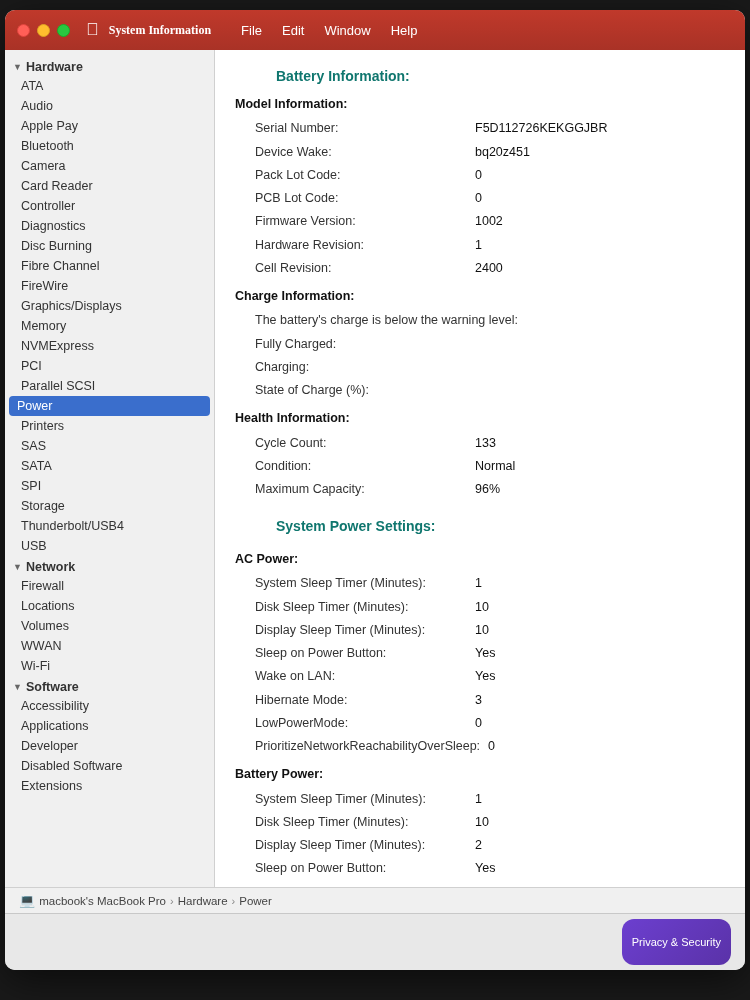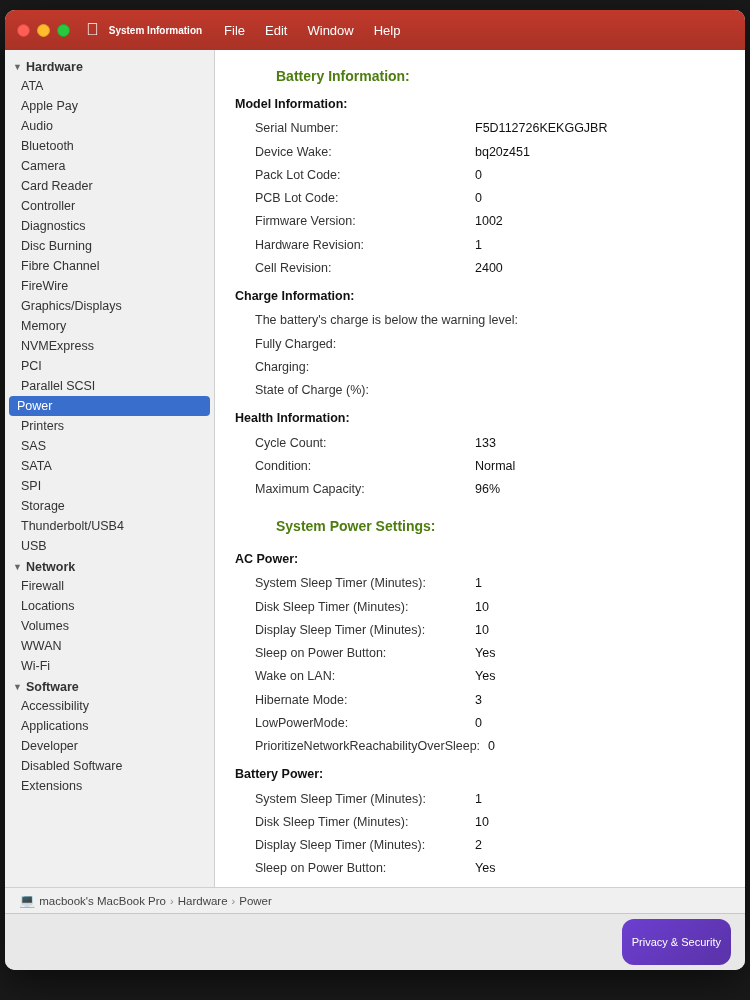--- a/index.html
+++ b/index.html
@@ -55,24 +55,25 @@
 
     .menubar {
       display: flex;
       align-items: center;
       gap: 0;
       flex: 1;
     }
 
     .menu-app-title {
       color: white;
-      font-size: 10px;
+      font-size: 12px;
       font-weight: 700;
       margin-left: 10px;
-      margin-right: 12px;
+      margin-right: 20px;
+      font-family: Liberation Serif, serif;
     }
 
     .menu-item {
       color: white;
       font-size: 13px;
       padding: 4px 10px;
       cursor: pointer;
       border-radius: 4px;
     }
 
@@ -131,21 +132,21 @@
     .content-panel {
       flex: 1;
       background: white;
       overflow-y: auto;
       padding: 18px 20px 18px 20px;
     }
 
     .section-title {
       font-size: 14px;
       font-weight: 700;
-      color: #4d7c0f;
+      color: #0f766e;
       margin-bottom: 10px;
       padding-left: 41px;
     }
 
     .info-table {
       width: 100%;
       font-size: 12.5px;
       color: #222;
       line-height: 1.7;
     }
@@ -242,22 +243,22 @@
   <div class="main-area">
 
     <div class="sidebar">
 
       <div class="sidebar-group-header">
         <span class="arrow">▼</span>
         <span>Hardware</span>
       </div>
 
       <div class="sidebar-item sidebar-child">ATA</div>
+      <div class="sidebar-item sidebar-child">Audio</div>
       <div class="sidebar-item sidebar-child">Apple Pay</div>
-      <div class="sidebar-item sidebar-child">Audio</div>
       <div class="sidebar-item sidebar-child">Bluetooth</div>
       <div class="sidebar-item sidebar-child">Camera</div>
       <div class="sidebar-item sidebar-child">Card Reader</div>
       <div class="sidebar-item sidebar-child">Controller</div>
       <div class="sidebar-item sidebar-child">Diagnostics</div>
       <div class="sidebar-item sidebar-child">Disc Burning</div>
       <div class="sidebar-item sidebar-child">Fibre Channel</div>
       <div class="sidebar-item sidebar-child">FireWire</div>
       <div class="sidebar-item sidebar-child">Graphics/Displays</div>
       <div class="sidebar-item sidebar-child">Memory</div>

